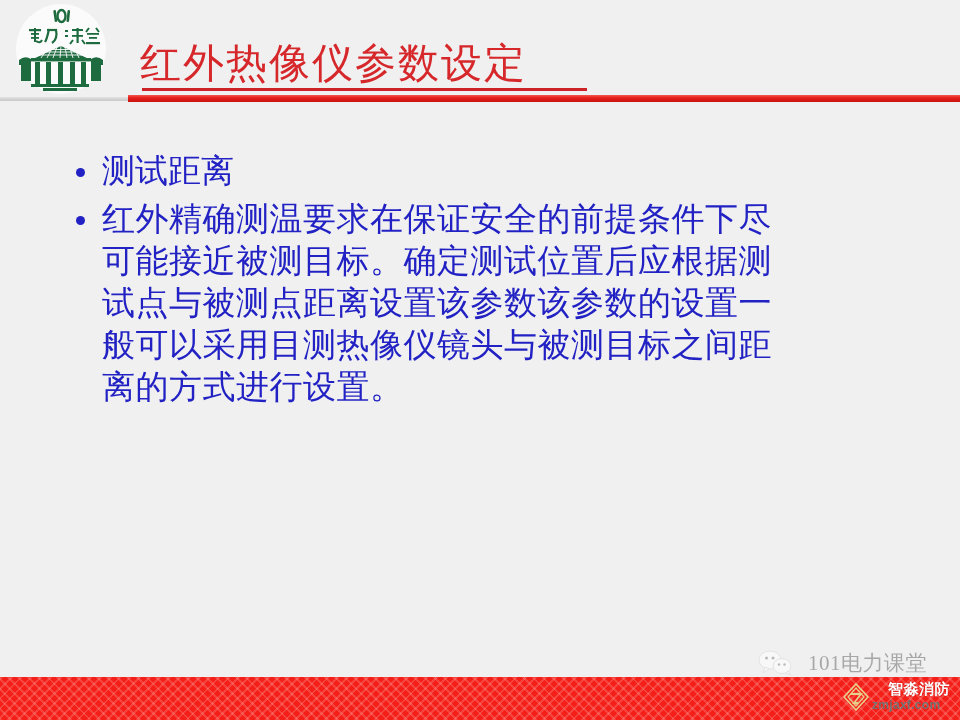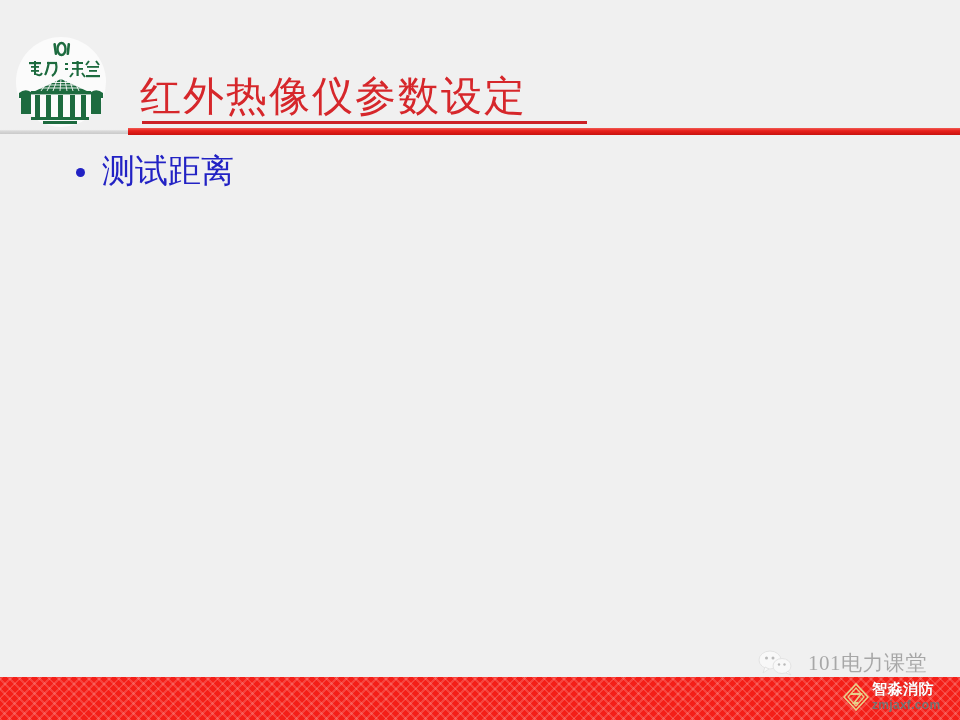--- a/index.html
+++ b/index.html
@@ -21,21 +21,20 @@
     box-sizing: border-box;
   }
 
   
   .header {
     position: absolute;
     left: 0;
     top: 0;
     width: 832px;
     height: 100px;
-    margin-top: 33px;
   }
   .logo-wrap {
     position: absolute;
     left: 13px;
     top: 2px;
     width: 96px;
     height: 94px;
   }
   .logo-svg { display: block; }
 
@@ -164,20 +163,21 @@
     line-height: 1;
   }
   .brand-name {
     font-family: "Liberation Serif", "DejaVu Serif", serif;
     font-size: 15px;
     font-weight: bold;
     color: #ffffff;
     letter-spacing: 0.5px;
     white-space: nowrap;
     text-shadow: 0 0 1px rgba(120,0,0,0.6);
+    margin-left: 16px;
   }
   .brand-url {
     font-family: "Liberation Sans", "DejaVu Sans", sans-serif;
     font-size: 12px;
     font-weight: bold;
     color: #737373;
     letter-spacing: 0.3px;
     white-space: nowrap;
     margin-top: 2px;
   }
@@ -263,20 +263,23 @@
     <div class="title-underline"></div>
 
     <div class="rule-gray"></div>
     <div class="rule-red"></div>
   </div>
 
   <div class="body-area">
     <ul class="bullets">
       <li>
         <span>测试距离</span>
+      </li>
+      <li class="para">
+        <span>红外精确测温要求在保证安全的前提条件下尽可能接近被测目标。确定测试位置后应根据测试点与被测点距离设置该参数该参数的设置一般可以采用目测热像仪镜头与被测目标之间距离的方式进行设置。</span>
       </li>
     </ul>
   </div>
 
   <div class="footer-banner"></div>
 
   <div class="wechat-watermark">
     <span>
       <svg class="wechat-icon" width="34" height="26" viewBox="0 0 34 26" aria-hidden="true">
 

